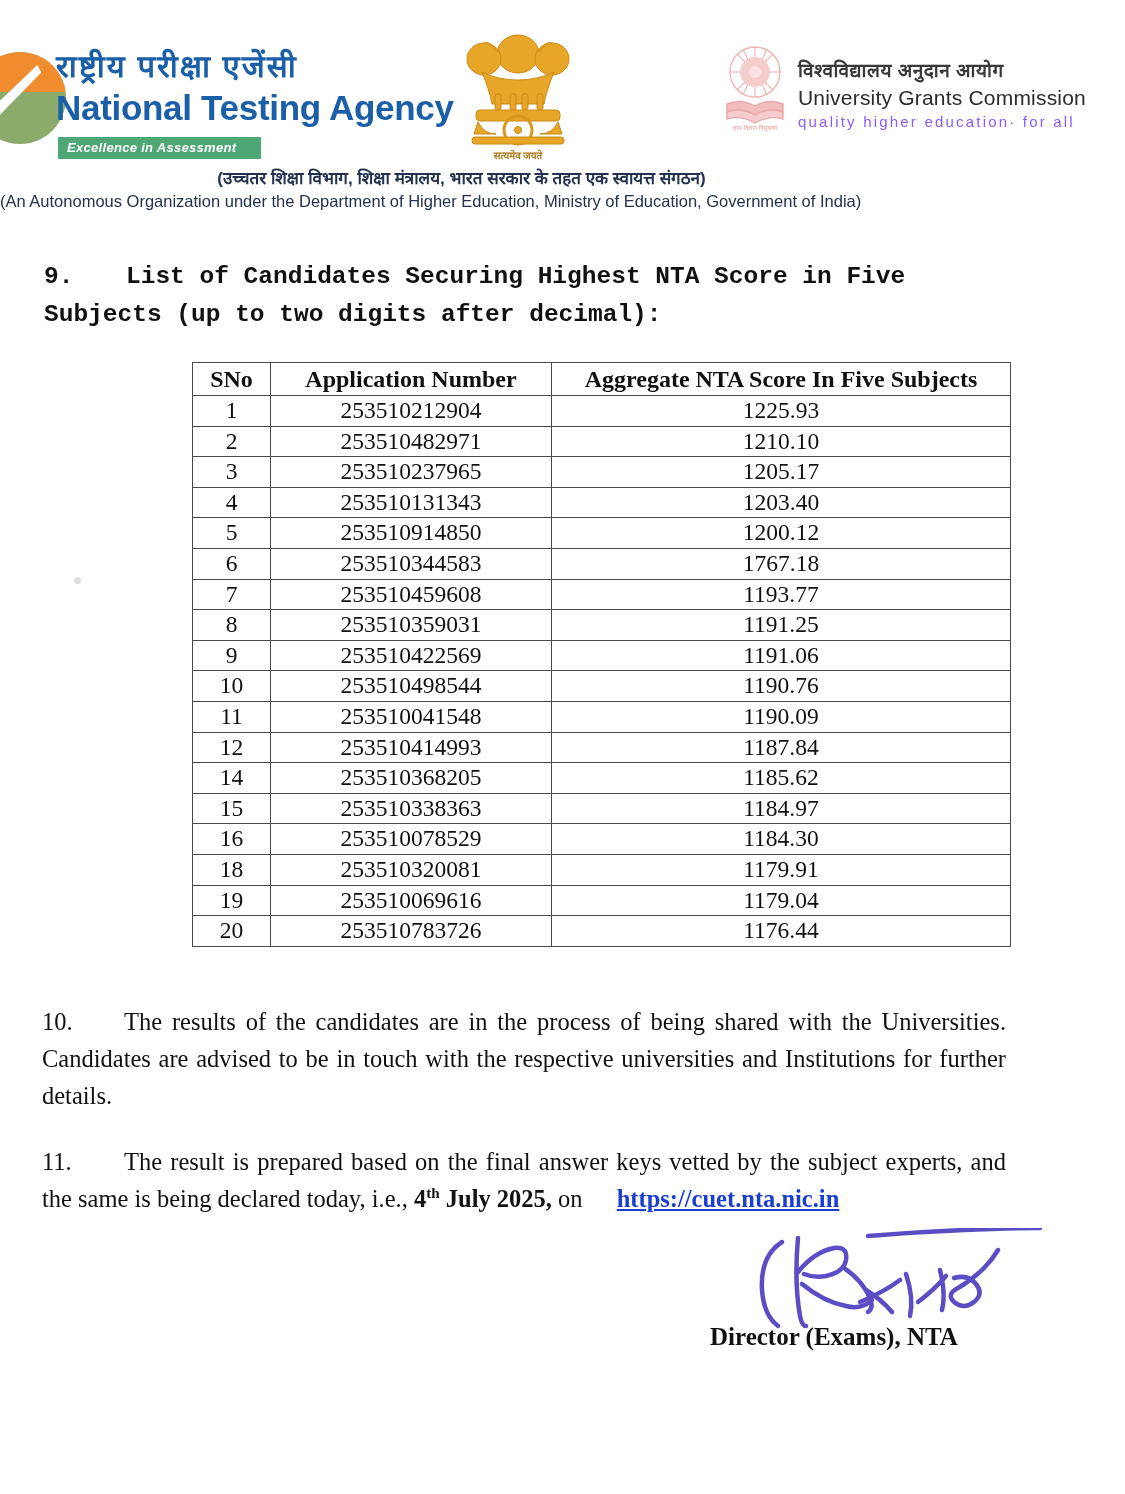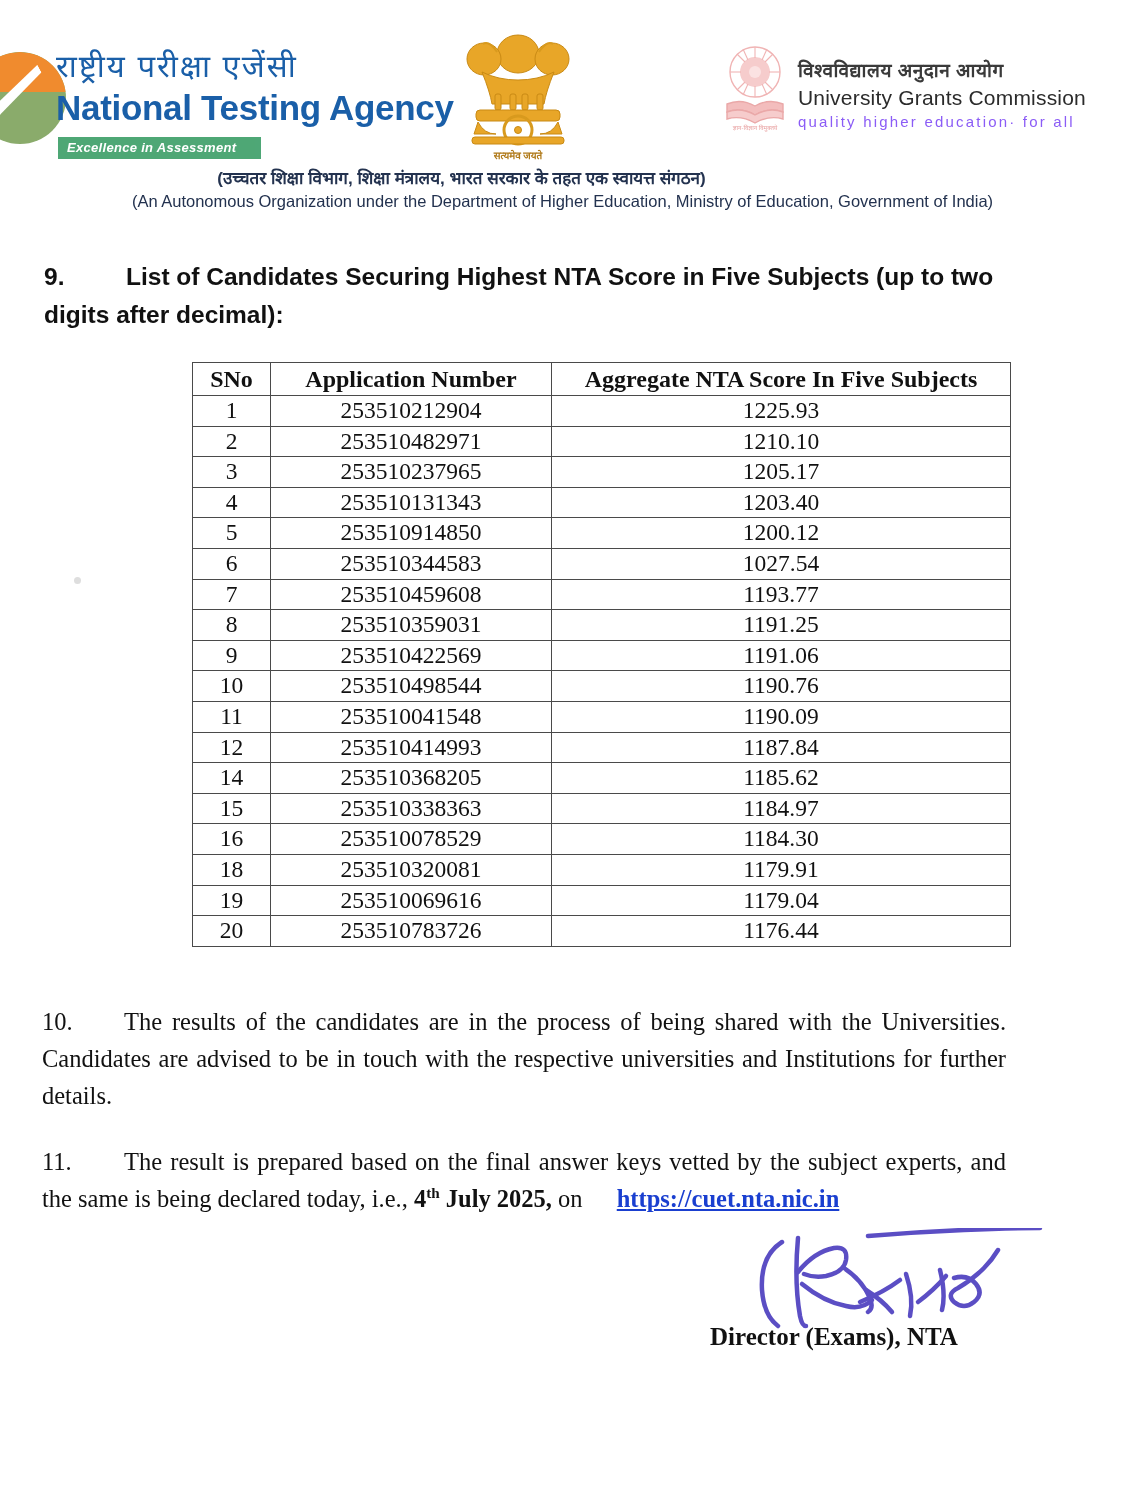--- a/index.html
+++ b/index.html
@@ -51,21 +51,21 @@
     border-radius: 50% 6px 50% 6px;
     clip-path: polygon(0% 42%, 100% 8%, 100% 22%, 0% 60%);
   }
 
   .nta-hi {
     position: absolute;
     left: 56px;
     top: 44px;
     font-family: "Liberation Sans", sans-serif;
     font-size: 31px;
-    font-weight: 400;
+    font-weight: 700;
     color: #1a5fa8;
     letter-spacing: 2px;
     white-space: nowrap;
   }
   .nta-en {
     position: absolute;
     left: 56px;
     top: 88px;
     font-family: "Liberation Sans", sans-serif;
     font-size: 35px;
@@ -161,21 +161,21 @@
     font-size: 17px;
     font-weight: 600;
     color: #23324f;
     white-space: nowrap;
   }
   .sub-en {
     position: absolute;
     left: 0;
     top: 192px;
     width: 1125px;
-    text-align: center;
+    text-align: left;
     font-family: "Liberation Sans", sans-serif;
     font-size: 16.5px;
     color: #23324f;
     white-space: nowrap;
   }
 
   
   .content {
     position: absolute;
     left: 0;
@@ -192,21 +192,21 @@
   }
 
   .sec9 {
     position: absolute;
     left: 44px;
     top: 30px;
     width: 990px;
     font-weight: 700;
     font-size: 24.5px;
     line-height: 1.55;
-    font-family: Liberation Sans, sans-serif;
+    font-family: Liberation Mono, monospace;
   }
   .sec9 .num { display: inline-block; width: 82px; }
 
   
   .score-table {
     position: absolute;
     left: 192px;
     top: 134px;
     width: 818px;
     border-collapse: collapse;
@@ -407,21 +407,21 @@
           <td>1203.40</td>
         </tr>
       <tr>
           <td>5</td>
           <td>253510914850</td>
           <td>1200.12</td>
         </tr>
       <tr>
           <td>6</td>
           <td>253510344583</td>
-          <td>1027.54</td>
+          <td>1767.18</td>
         </tr>
       <tr>
           <td>7</td>
           <td>253510459608</td>
           <td>1193.77</td>
         </tr>
       <tr>
           <td>8</td>
           <td>253510359031</td>
           <td>1191.25</td>

